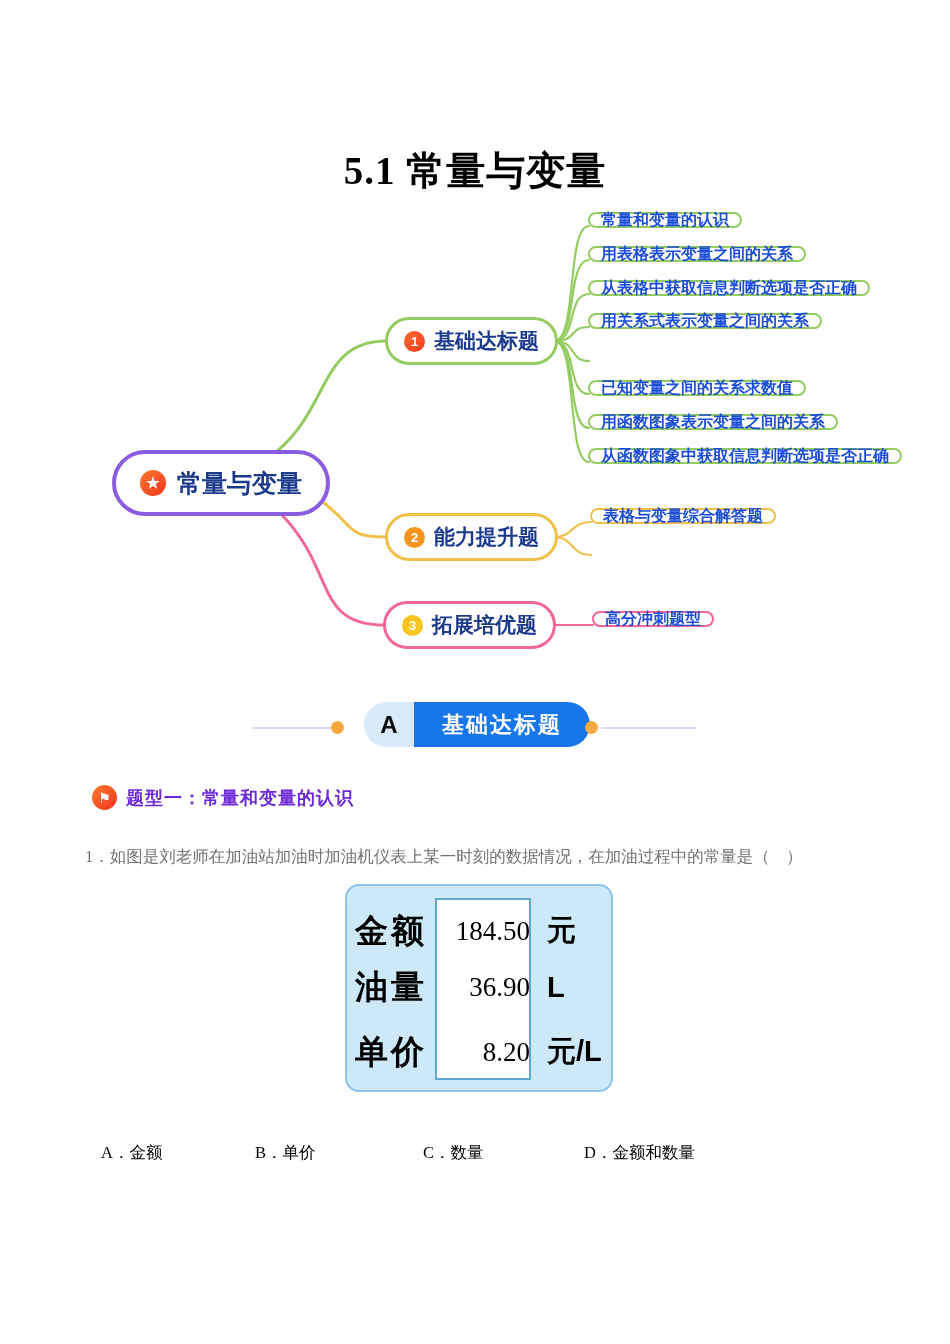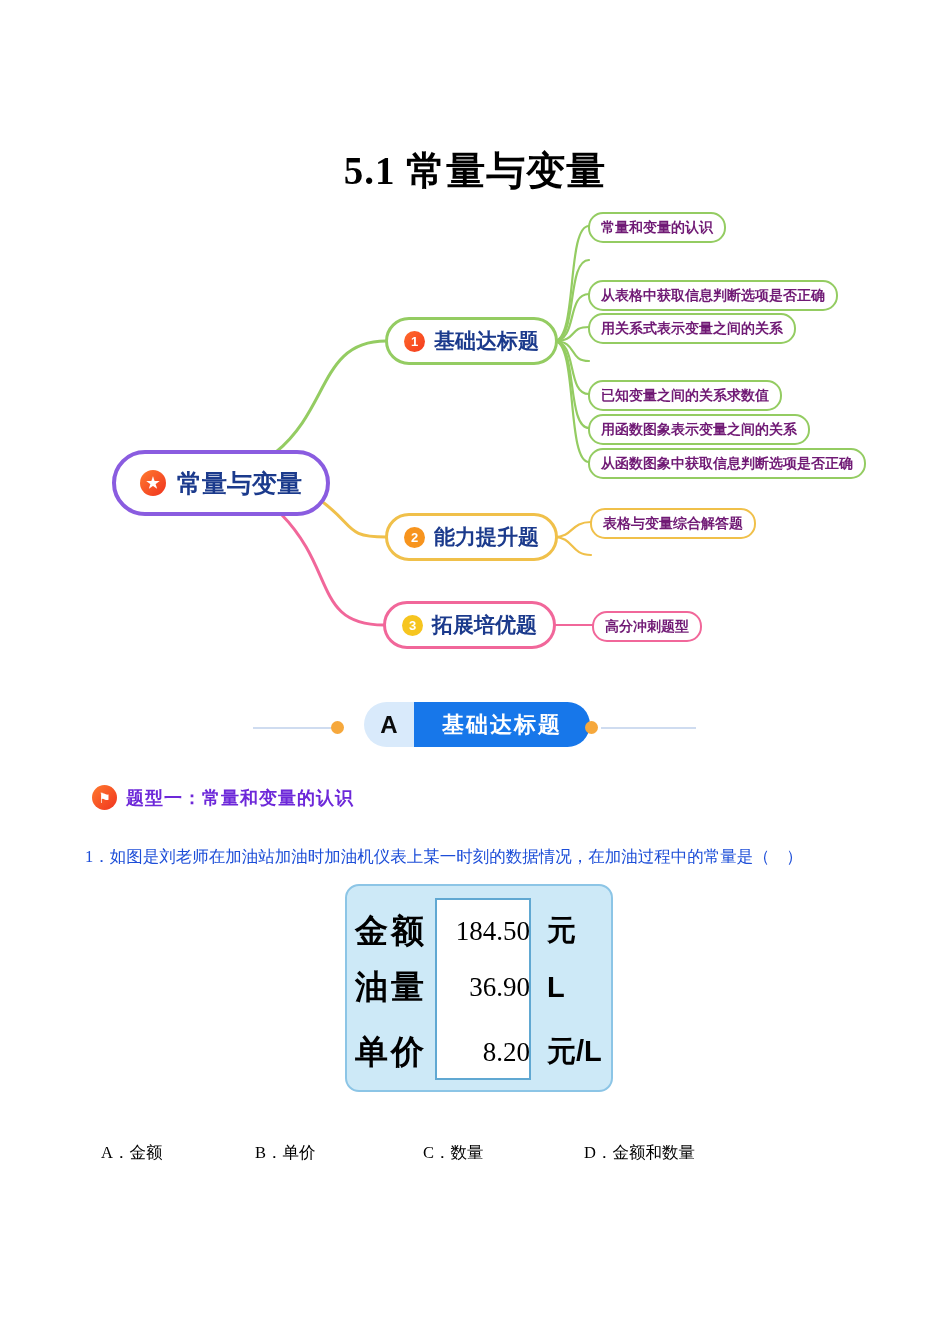--- a/index.html
+++ b/index.html
@@ -24,22 +24,22 @@
   .badge-orange{background:#f7941e;}
   .badge-gold{background:#f6c51f;}
 
   .branch-node{position:absolute;height:48px;display:inline-flex;align-items:center;gap:9px;padding:0 16px;
                background:#fff;border:3px solid;border-radius:25px;font-weight:700;font-size:21px;
                color:#1b3a8c;white-space:nowrap;box-sizing:border-box;}
   .bn-green{border-color:#94cc62;}
   .bn-yellow{border-color:#f0c04a;}
   .bn-pink{border-color:#f1679a;}
 
-  .leaf{position:absolute;height:31px;display:inline-flex;align-items:center;padding:0 11px;background:#fff;
-        border:2.5px solid #94cc62;border-radius:15px;font-weight:700;font-size:14px;color:#701a75;
+  .leaf{position:absolute;height:16px;display:inline-flex;align-items:center;padding:0 11px;background:#fff;
+        border:2.5px solid #94cc62;border-radius:15px;font-weight:700;font-size:16px;color:#1d4ed8;
         white-space:nowrap;box-sizing:border-box;}
   .leaf-yellow{border-color:#f0c04a;}
   .leaf-pink{border-color:#f1679a;}
 
   
   .banner-line{position:absolute;top:727px;height:2px;background:#cfdcf0;}
   .banner-dot{position:absolute;top:721px;width:13px;height:13px;border-radius:50%;background:#f6a83c;}
   .banner-pill{position:absolute;left:364px;top:702px;height:45px;display:flex;border-radius:23px;overflow:hidden;}
   .banner-a{width:50px;display:flex;align-items:center;justify-content:center;background:#d9eafb;
             color:#0b0b0b;font-weight:700;font-size:24px;}
@@ -47,21 +47,21 @@
                font-size:22px;padding:0 28px;letter-spacing:2px;}
 
   
   .topic{position:absolute;left:92px;top:785px;display:flex;align-items:center;gap:9px;}
   .topic-icon{width:25px;height:25px;border-radius:50%;background:linear-gradient(135deg,#ff7a2e,#f0331f);
               color:#fff;font-size:14px;display:flex;align-items:center;justify-content:center;}
   .topic-label{font-weight:700;font-size:18px;color:#6d28d9;letter-spacing:1px;}
 
   
   .question{position:absolute;left:85px;top:845px;width:815px;font-family:"Liberation Serif",serif;
-            font-size:16.5px;color:#1d4ed8;line-height:1.5;}
+            font-size:16.5px;color:#737373;line-height:1.5;}
 
   
   .pump{position:absolute;left:345px;top:884px;width:268px;height:208px;background:#cde9f7;
         border:2px solid #8cc5e6;border-radius:14px;box-sizing:border-box;}
   .pump-inner{position:absolute;left:88px;top:12px;width:96px;height:182px;background:#fff;
               border:2px solid #60a8d2;box-sizing:border-box;}
   .pump-row{position:absolute;left:0;width:100%;display:flex;align-items:center;}
   .pump-row-0{top:16px;height:58px;}
   .pump-row-1{top:72px;height:58px;}
   .pump-row-2{top:140px;height:52px;}
@@ -116,20 +116,21 @@
   <div class="branch-node bn-yellow" style="left:385px;top:513px;">
     <span class="badge badge-num badge-orange">2</span>
     <span>能力提升题</span>
   </div>
   <div class="branch-node bn-pink" style="left:383px;top:601px;">
     <span class="badge badge-num badge-gold">3</span>
     <span>拓展培优题</span>
   </div>
 
   <div class="leaf" style="left:588px;top:212px;">常量和变量的认识</div>
+  <div class="leaf" style="left:588px;top:246px;">用表格表示变量之间的关系</div>
   <div class="leaf" style="left:588px;top:280px;">从表格中获取信息判断选项是否正确</div>
   <div class="leaf" style="left:588px;top:313px;">用关系式表示变量之间的关系</div>
   <div class="leaf" style="left:588px;top:380px;">已知变量之间的关系求数值</div>
   <div class="leaf" style="left:588px;top:414px;">用函数图象表示变量之间的关系</div>
   <div class="leaf" style="left:588px;top:448px;">从函数图象中获取信息判断选项是否正确</div>
 
   <div class="leaf leaf-yellow" style="left:590px;top:508px;">表格与变量综合解答题</div>
 
   <div class="leaf leaf-pink" style="left:592px;top:611px;">高分冲刺题型</div>
 

